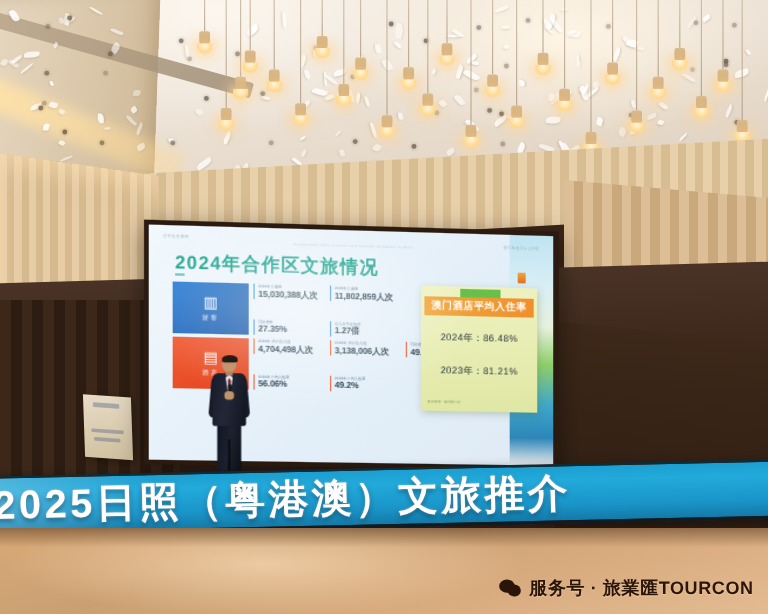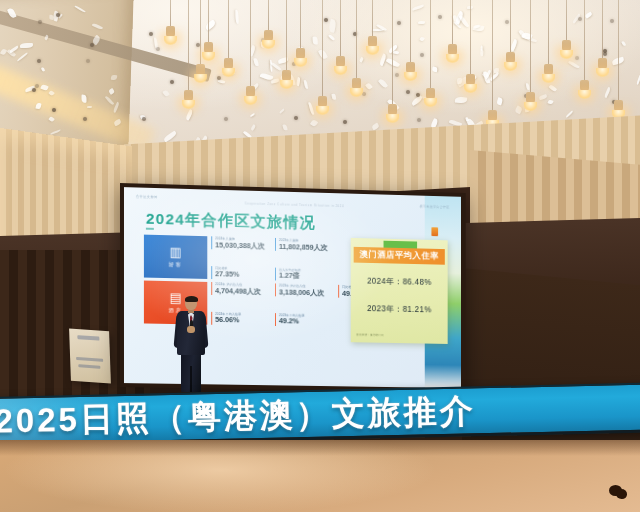--- a/index.html
+++ b/index.html
@@ -677,15 +677,16 @@
   </div>
 
   <div class="floor"></div>
   <div class="floor-shadow"></div>
 
   <div class="watermark">
     <span class="wechat-ico">
       <i class="b1"></i>
         <i class="b2"></i>
     </span>
+    <span>服务号 · 旅業匯TOURCON</span>
   </div>
 
 </div>
 
 </body></html>

